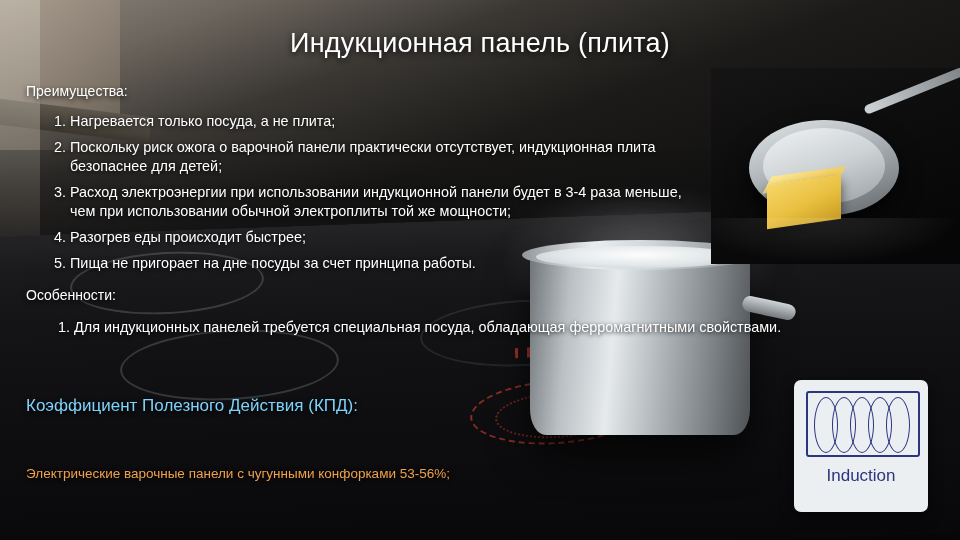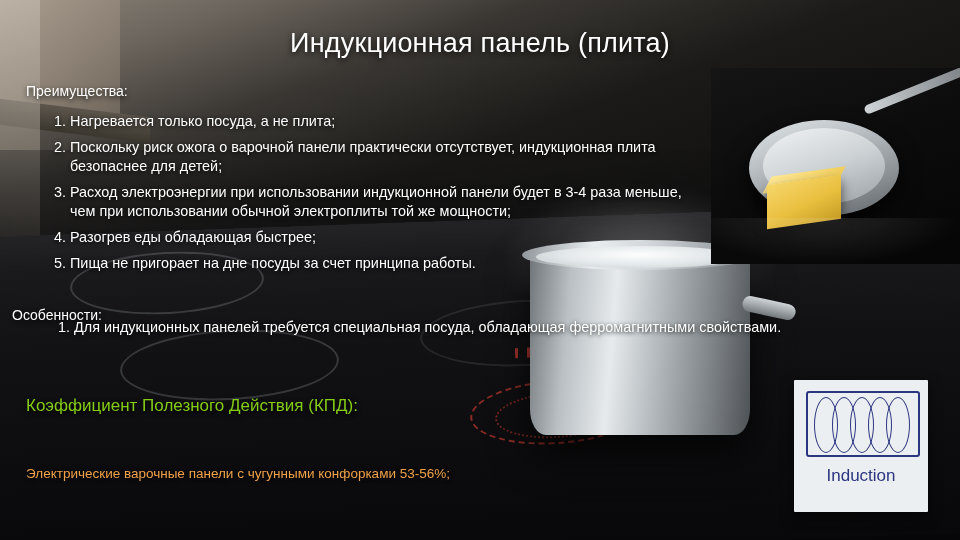--- a/index.html
+++ b/index.html
@@ -186,60 +186,60 @@
     letter-spacing: .2px;
     text-shadow: 0 2px 6px rgba(0,0,0,0.85);
   }
   .section-head {
     position: absolute;
     color: #ffffff;
     font-size: 14px;
     text-shadow: 0 2px 5px rgba(0,0,0,0.9);
   }
   .head-advantages { left: 26px; top: 83px; }
-  .head-features   { left: 12px; top: 287px; margin-top: 20px; }
+  .head-features   { left: 26px; top: 287px; }
 
   ol.list {
     position: absolute;
     margin: 0;
     padding-left: 30px;
     color: #ffffff;
     font-size: 14.4px;
     line-height: 1.32;
     text-shadow: 0 1px 4px rgba(0,0,0,0.9);
   }
   ol.list li { margin-bottom: 7px; margin-left: 24px; }
   .list-advantages { left: 16px; top: 112px; width: 660px; }
   .list-features   { left: 20px; top: 318px; width: 890px; }
 
   .eff-head {
     position: absolute;
     left: 26px; top: 396px;
-    color: #84cc16;
+    color: #7dd3fc;
     font-size: 17px;
     text-shadow: 0 2px 5px rgba(0,0,0,0.9);
   }
   .eff-line {
     position: absolute;
     left: 26px;
     color: #f0a24a;
     font-size: 13.5px;
     text-shadow: 0 1px 4px rgba(0,0,0,0.9);
   }
   .eff-1 { top: 432px; }
   .eff-2 { top: 466px; }
   .eff-3 { top: 493px; }
 
   
   .logo-box {
     position: absolute;
     right: 32px; bottom: 28px;
     width: 134px; height: 132px;
     background: #eceff1;
-    border-radius: 1px;
+    border-radius: 7px;
     box-shadow: 0 4px 14px rgba(0,0,0,0.6);
   }
   .logo-frame {
     position: absolute;
     left: 12px; top: 11px; width: 110px; height: 62px;
     border: 2px solid #2b3580;
     border-radius: 3px;
     overflow: hidden;
   }
   .coil {
@@ -292,21 +292,21 @@
 
   <div class="content">
 
     <div class="title">Индукционная панель (плита)</div>
 
     <div class="section-head head-advantages">Преимущества:</div>
     <ol class="list list-advantages">
       <li>Нагревается только посуда, а не плита;</li>
       <li>Поскольку риск ожога о варочной панели практически отсутствует, индукционная плита безопаснее для детей;</li>
       <li>Расход электроэнергии при использовании индукционной панели будет в 3-4 раза меньше, чем при использовании обычной электроплиты той же мощности;</li>
-      <li>Разогрев еды обладающая быстрее;</li>
+      <li>Разогрев еды происходит быстрее;</li>
       <li>Пища не пригорает на дне посуды за счет принципа работы.</li>
     </ol>
 
     <div class="section-head head-features">Особенности:</div>
     <ol class="list list-features">
       <li>Для индукционных панелей требуется специальная посуда, обладающая ферромагнитными свойствами.</li>
     </ol>
 
     <div class="eff-head">Коэффициент Полезного Действия (КПД):</div>
     <div class="eff-line eff-2">Электрические варочные панели с чугунными конфорками 53-56%;</div>

